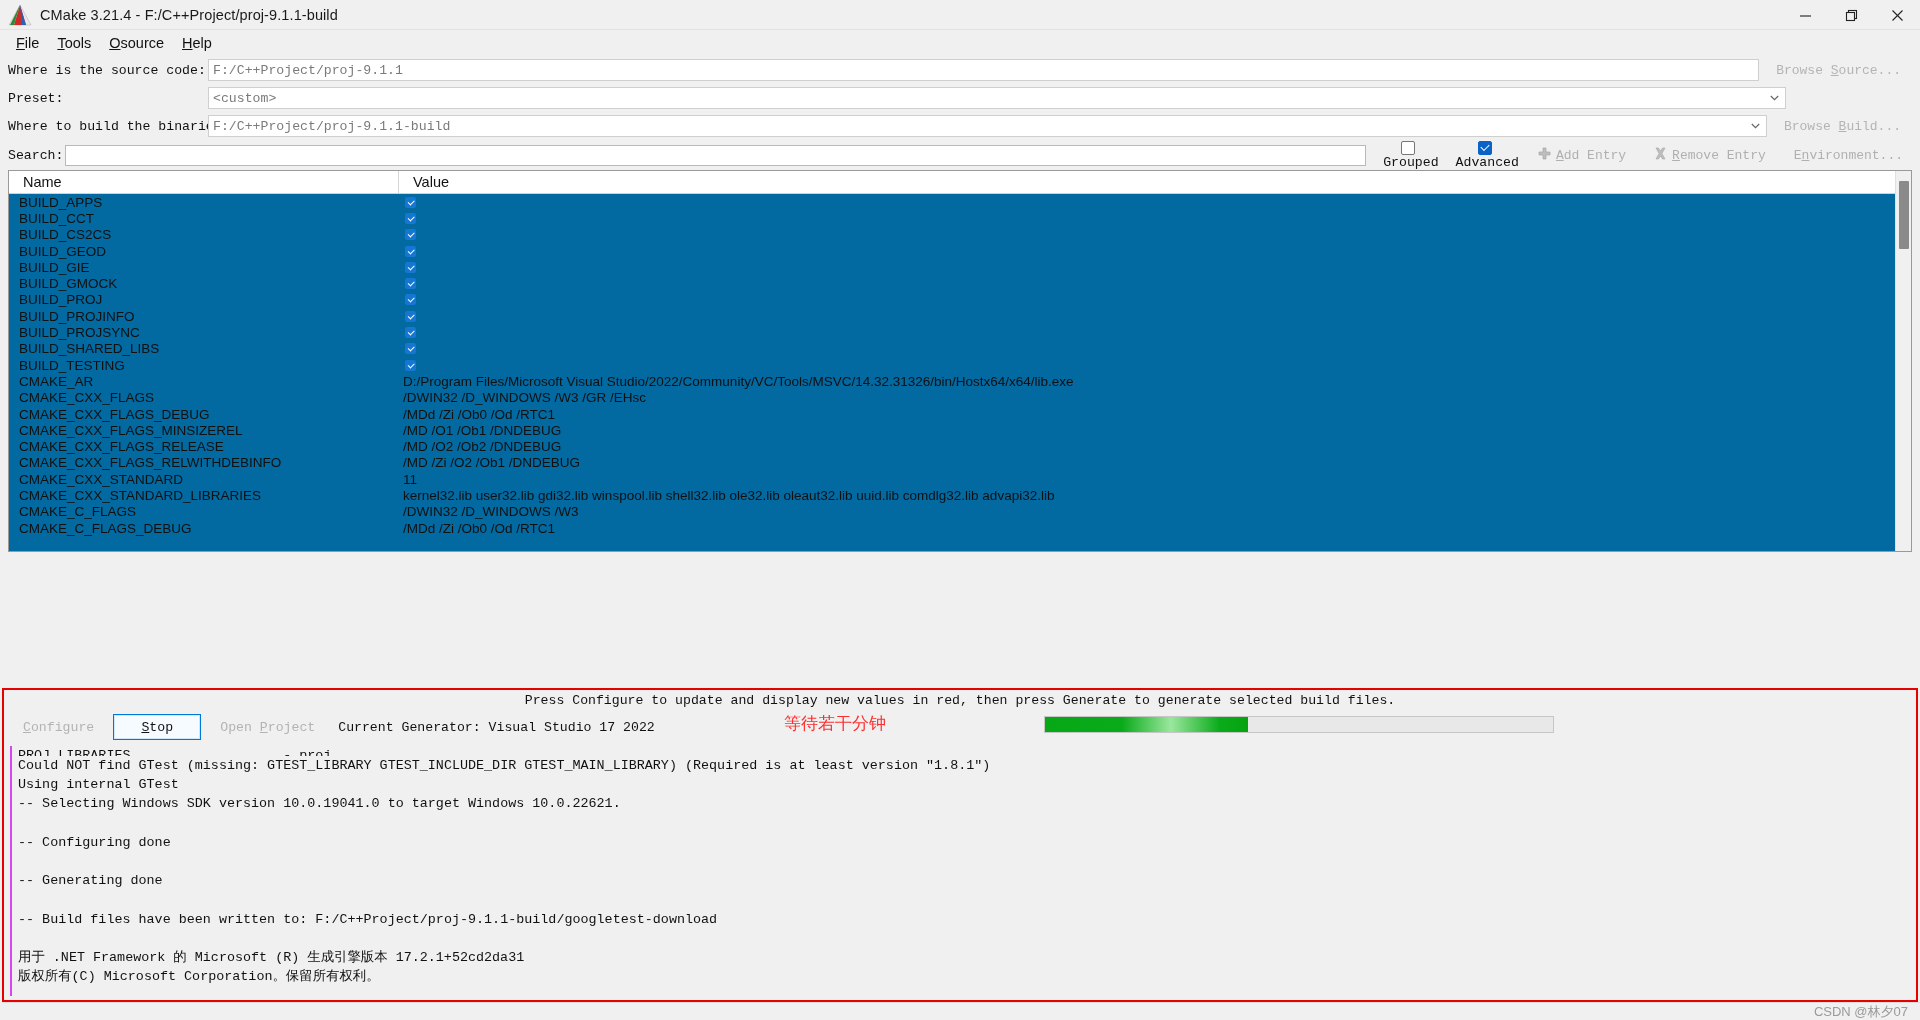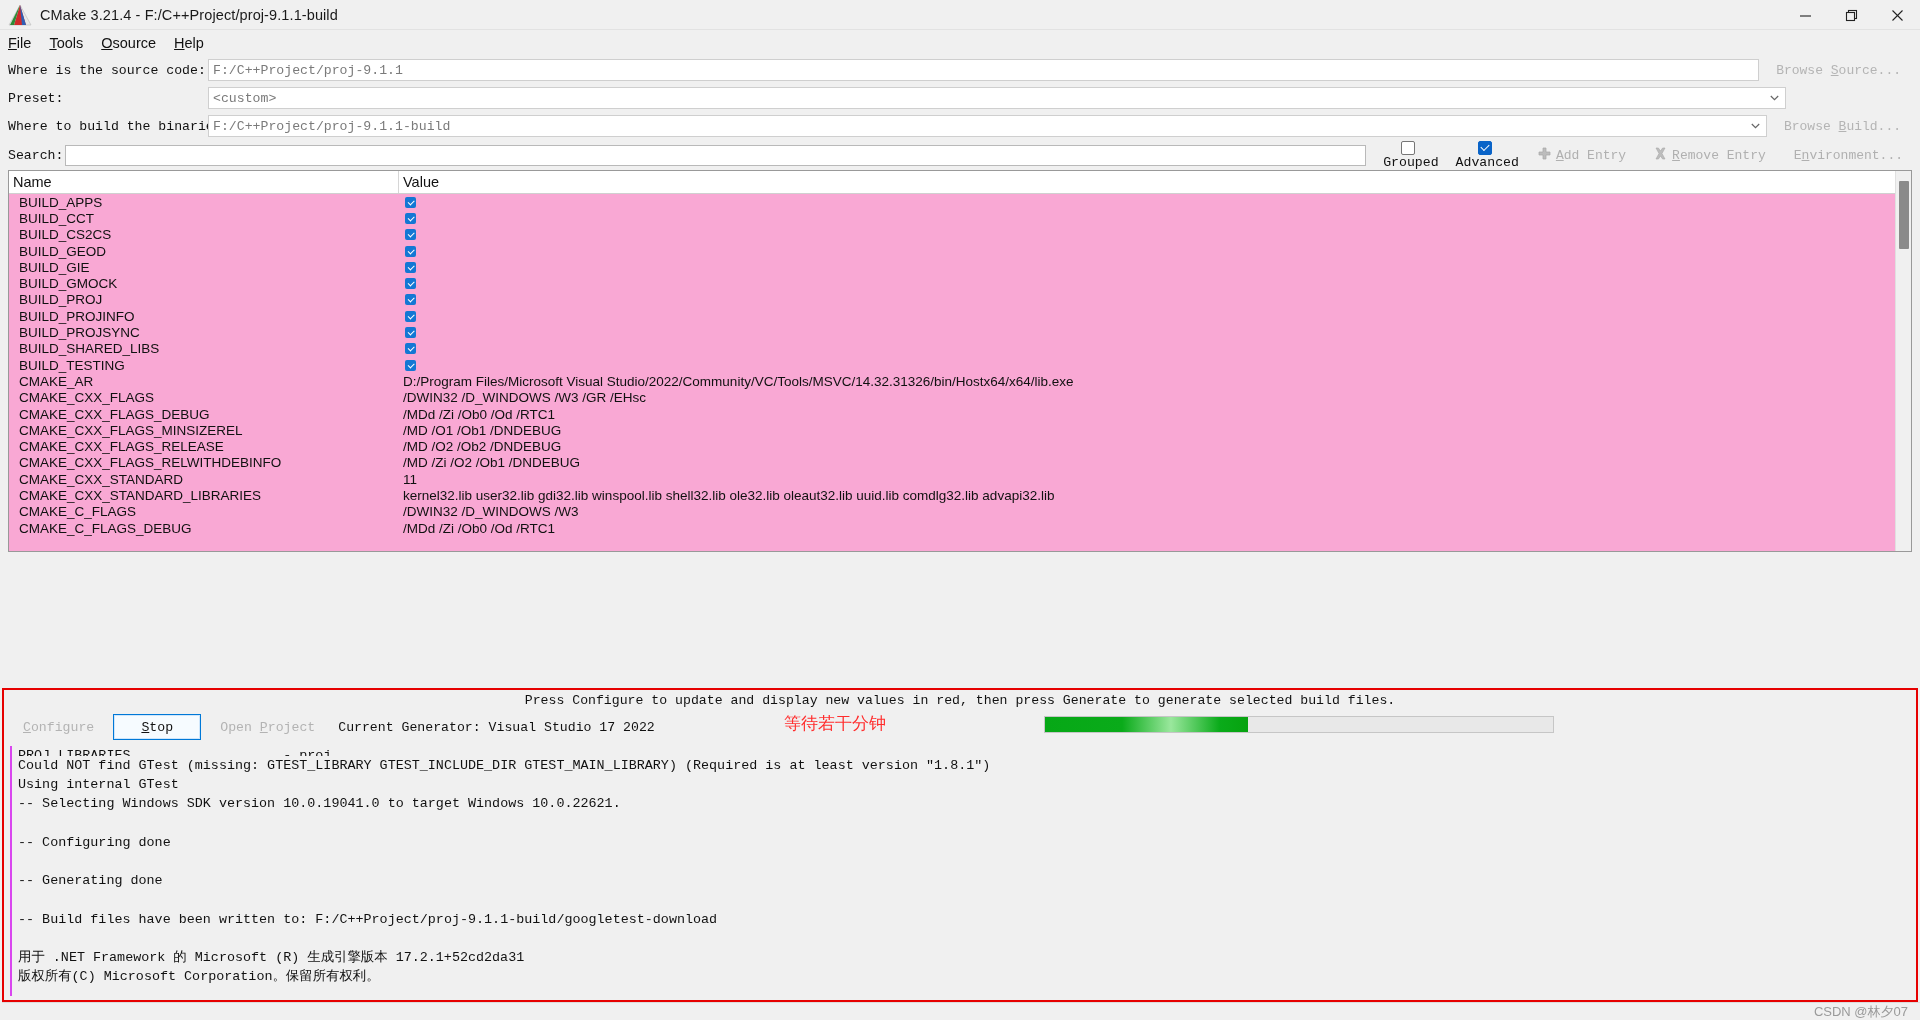--- a/index.html
+++ b/index.html
@@ -23,21 +23,21 @@
   .win-title {
     font-size: 14.5px; color: #1a1a1a; margin-left: 6px;
     font-family: "Liberation Sans", sans-serif;
     letter-spacing: .1px;
   }
   #wincontrols { position: absolute; right: 0; top: 0; height: 30px; display: flex; }
   .wc { width: 46px; height: 30px; display: flex; align-items: center; justify-content: center; }
   .wc svg { display: block; }
 
   
-  #menubar { height: 26px; display: flex; align-items: center; background: #f0f0f0; }
+  #menubar { height: 26px; display: flex; align-items: center; padding-left: 8px; background: #f0f0f0; }
   .menu-item {
     font-family: "Liberation Sans", sans-serif;
     font-size: 14.5px; color: #111; padding: 2px 10px 3px 8px; cursor: default;
   }
   .menu-item .ul { text-decoration: underline; }
 
   
   #pathblock { padding: 2px 8px 0 8px; }
   .path-row { display: flex; align-items: center; height: 24px; margin-bottom: 4px; }
   .path-label {
@@ -94,21 +94,21 @@
 
   
   #tablewrap {
     margin: 0 8px; border:1px solid #999; background:#fff; height: 382px;
     display:flex; position: relative; overflow:hidden;
   }
   #tablecore { flex:1; display:flex; flex-direction:column; overflow:hidden; }
   #thead { display:flex; height:23px; background:#fff; border-bottom:1px solid #d0d0d0; }
   .th {
     font-family:"Liberation Sans", sans-serif; font-size:14.5px; color:#111;
-    display:flex; align-items:center; padding-left:4px;
+    display:flex; align-items:center; padding-left:14px;
   }
   .th.name { width: 390px; border-right:1px solid #d6d6d6; }
   .th.value { flex:1; }
   #tbody { flex:1; background:#fb6c6c; overflow:hidden; }
   .trow { display:flex; height:16.3px; align-items:center; }
   .cell-name {
     width: 390px; padding-left: 10px;
     font-family:"Liberation Sans", sans-serif; font-size:13.5px; color:#111;
     white-space:nowrap; overflow:hidden;
   }
@@ -303,21 +303,21 @@
     <span><span>E</span><span class="ul">n</span><span>vironment...</span></span>
   </div>
 </div>
 
 <div id="tablewrap">
   <div id="tablecore">
     <div id="thead">
       <div class="th name">Name</div>
       <div class="th value">Value</div>
     </div>
-    <div id="tbody" style="background: #f9a8d4;">
+    <div id="tbody" style="background: #0369a1;">
         <div class="trow">
           <div class="cell-name">BUILD_APPS</div>
           <div class="cell-value">
             <span class="vchk"></span>
           </div>
         </div>
         <div class="trow">
           <div class="cell-name">BUILD_CCT</div>
           <div class="cell-value">
             <span class="vchk"></span>

